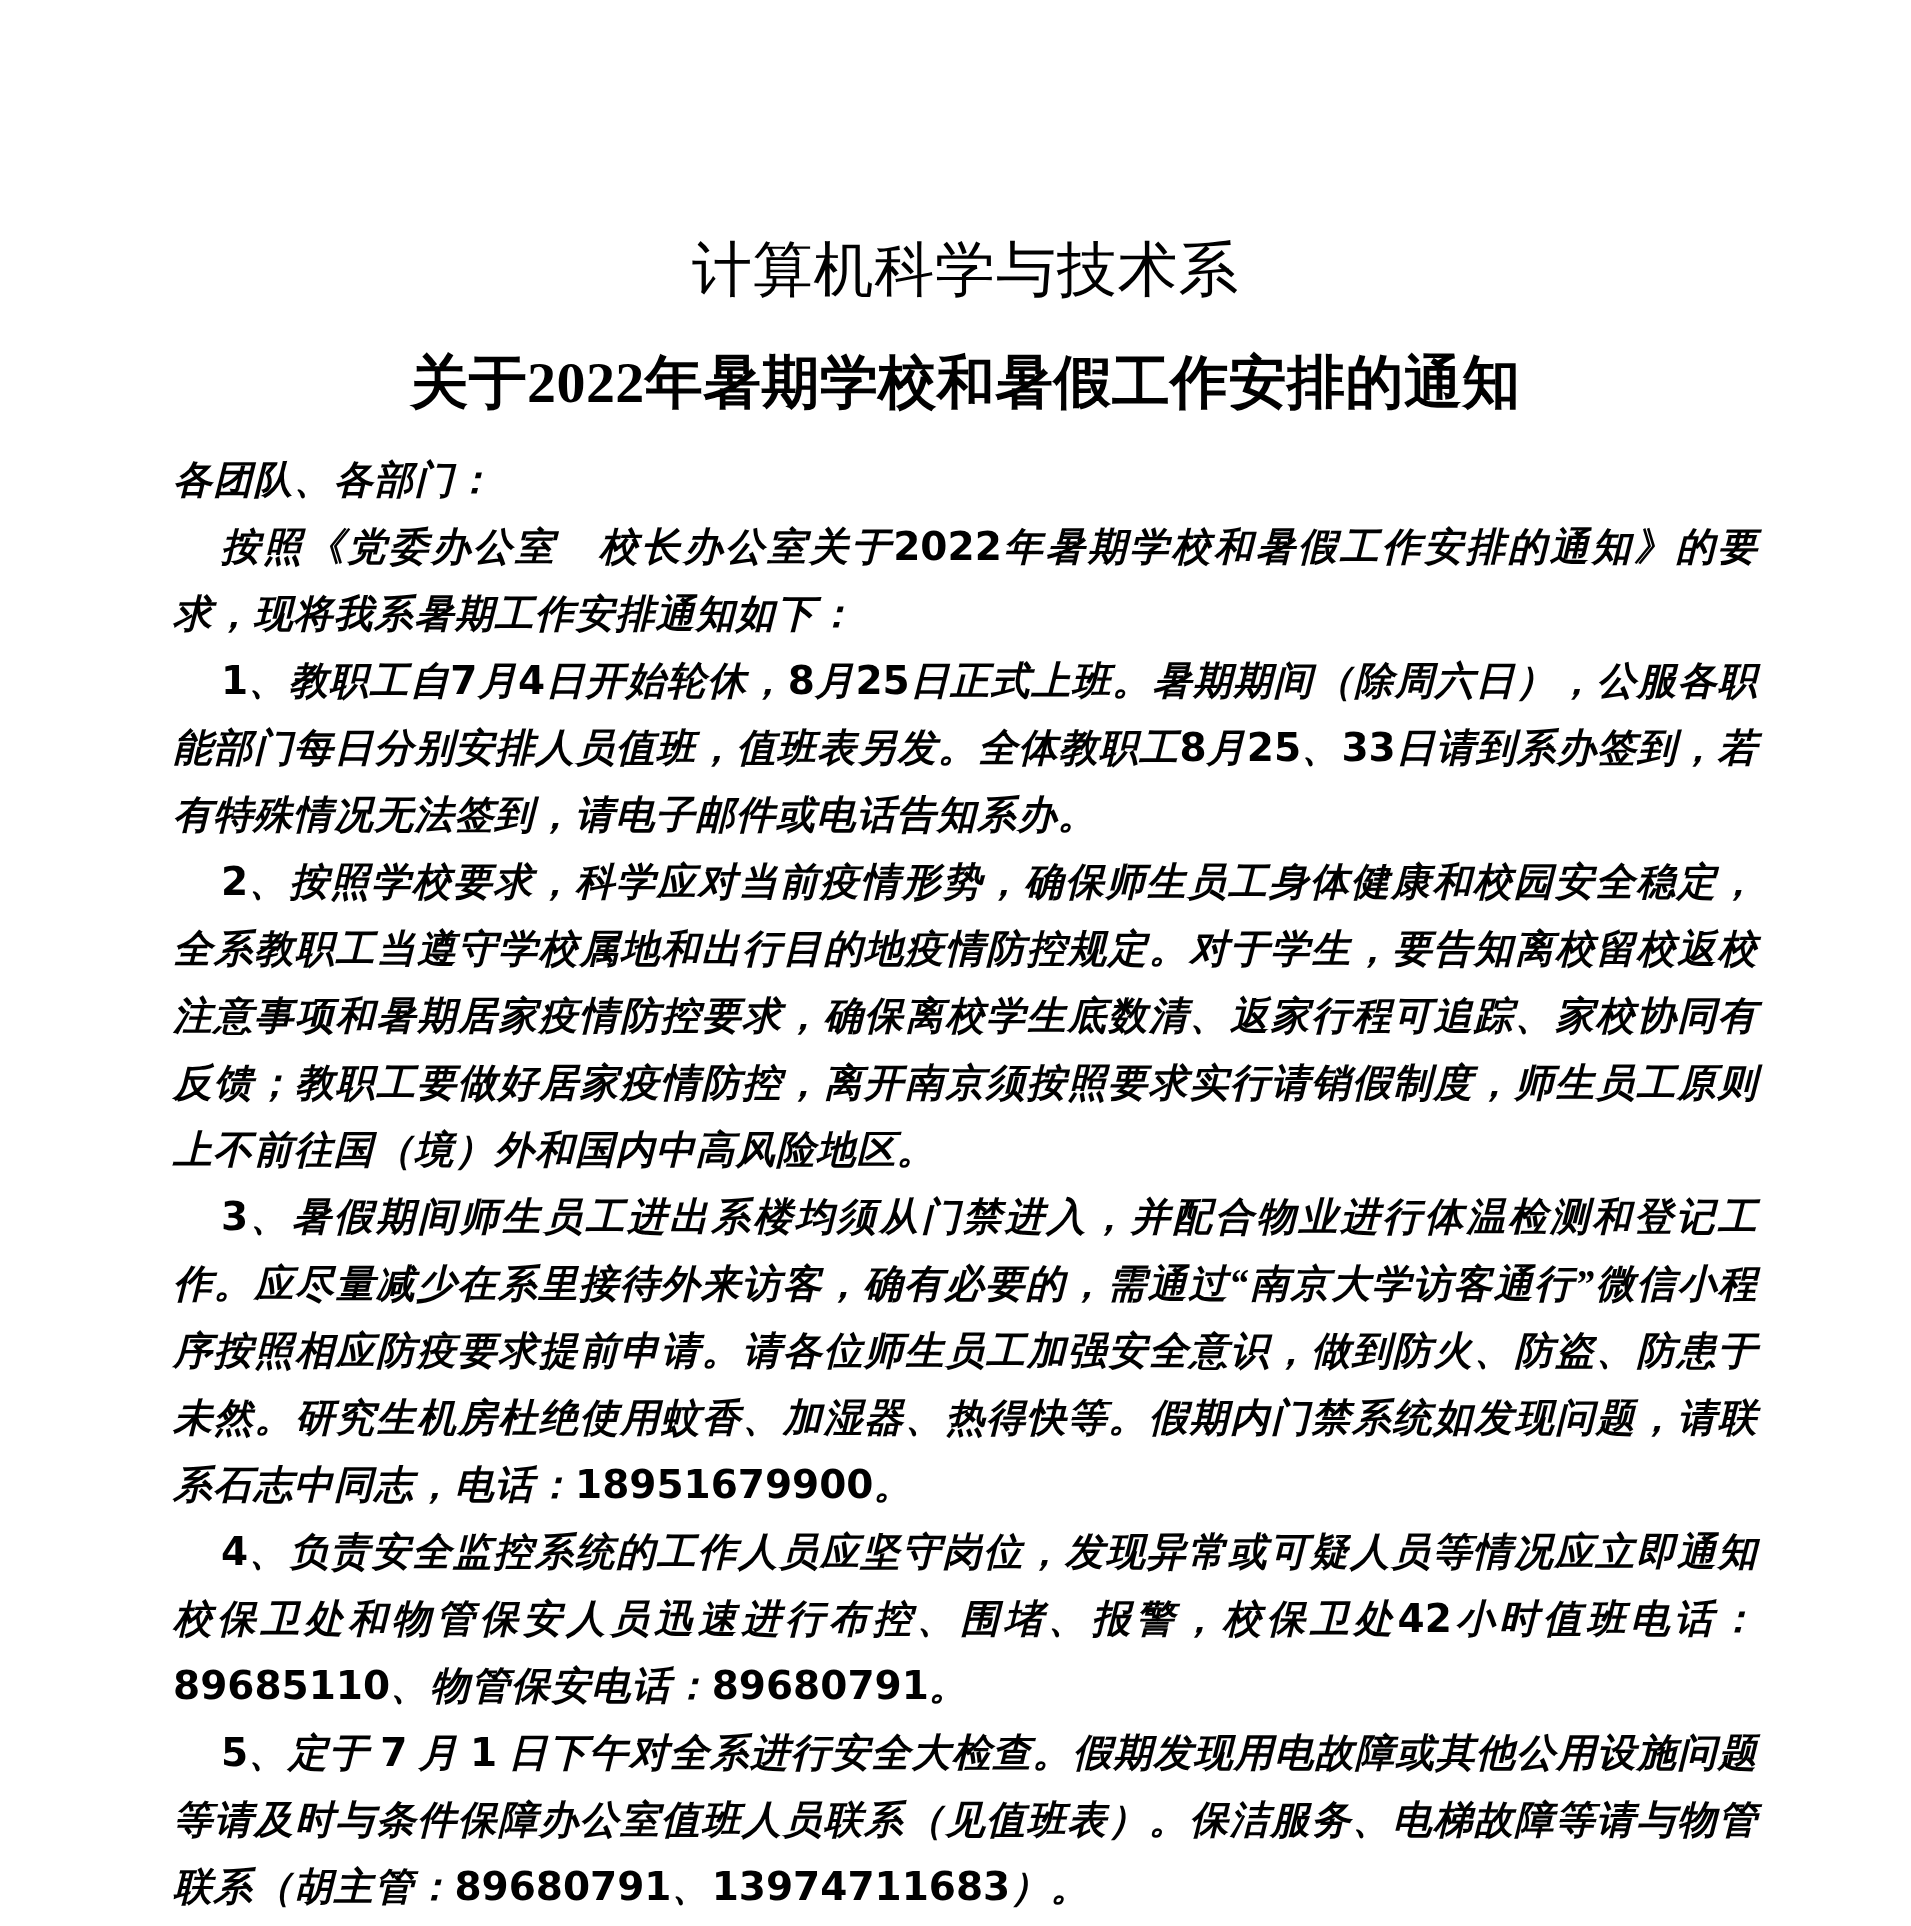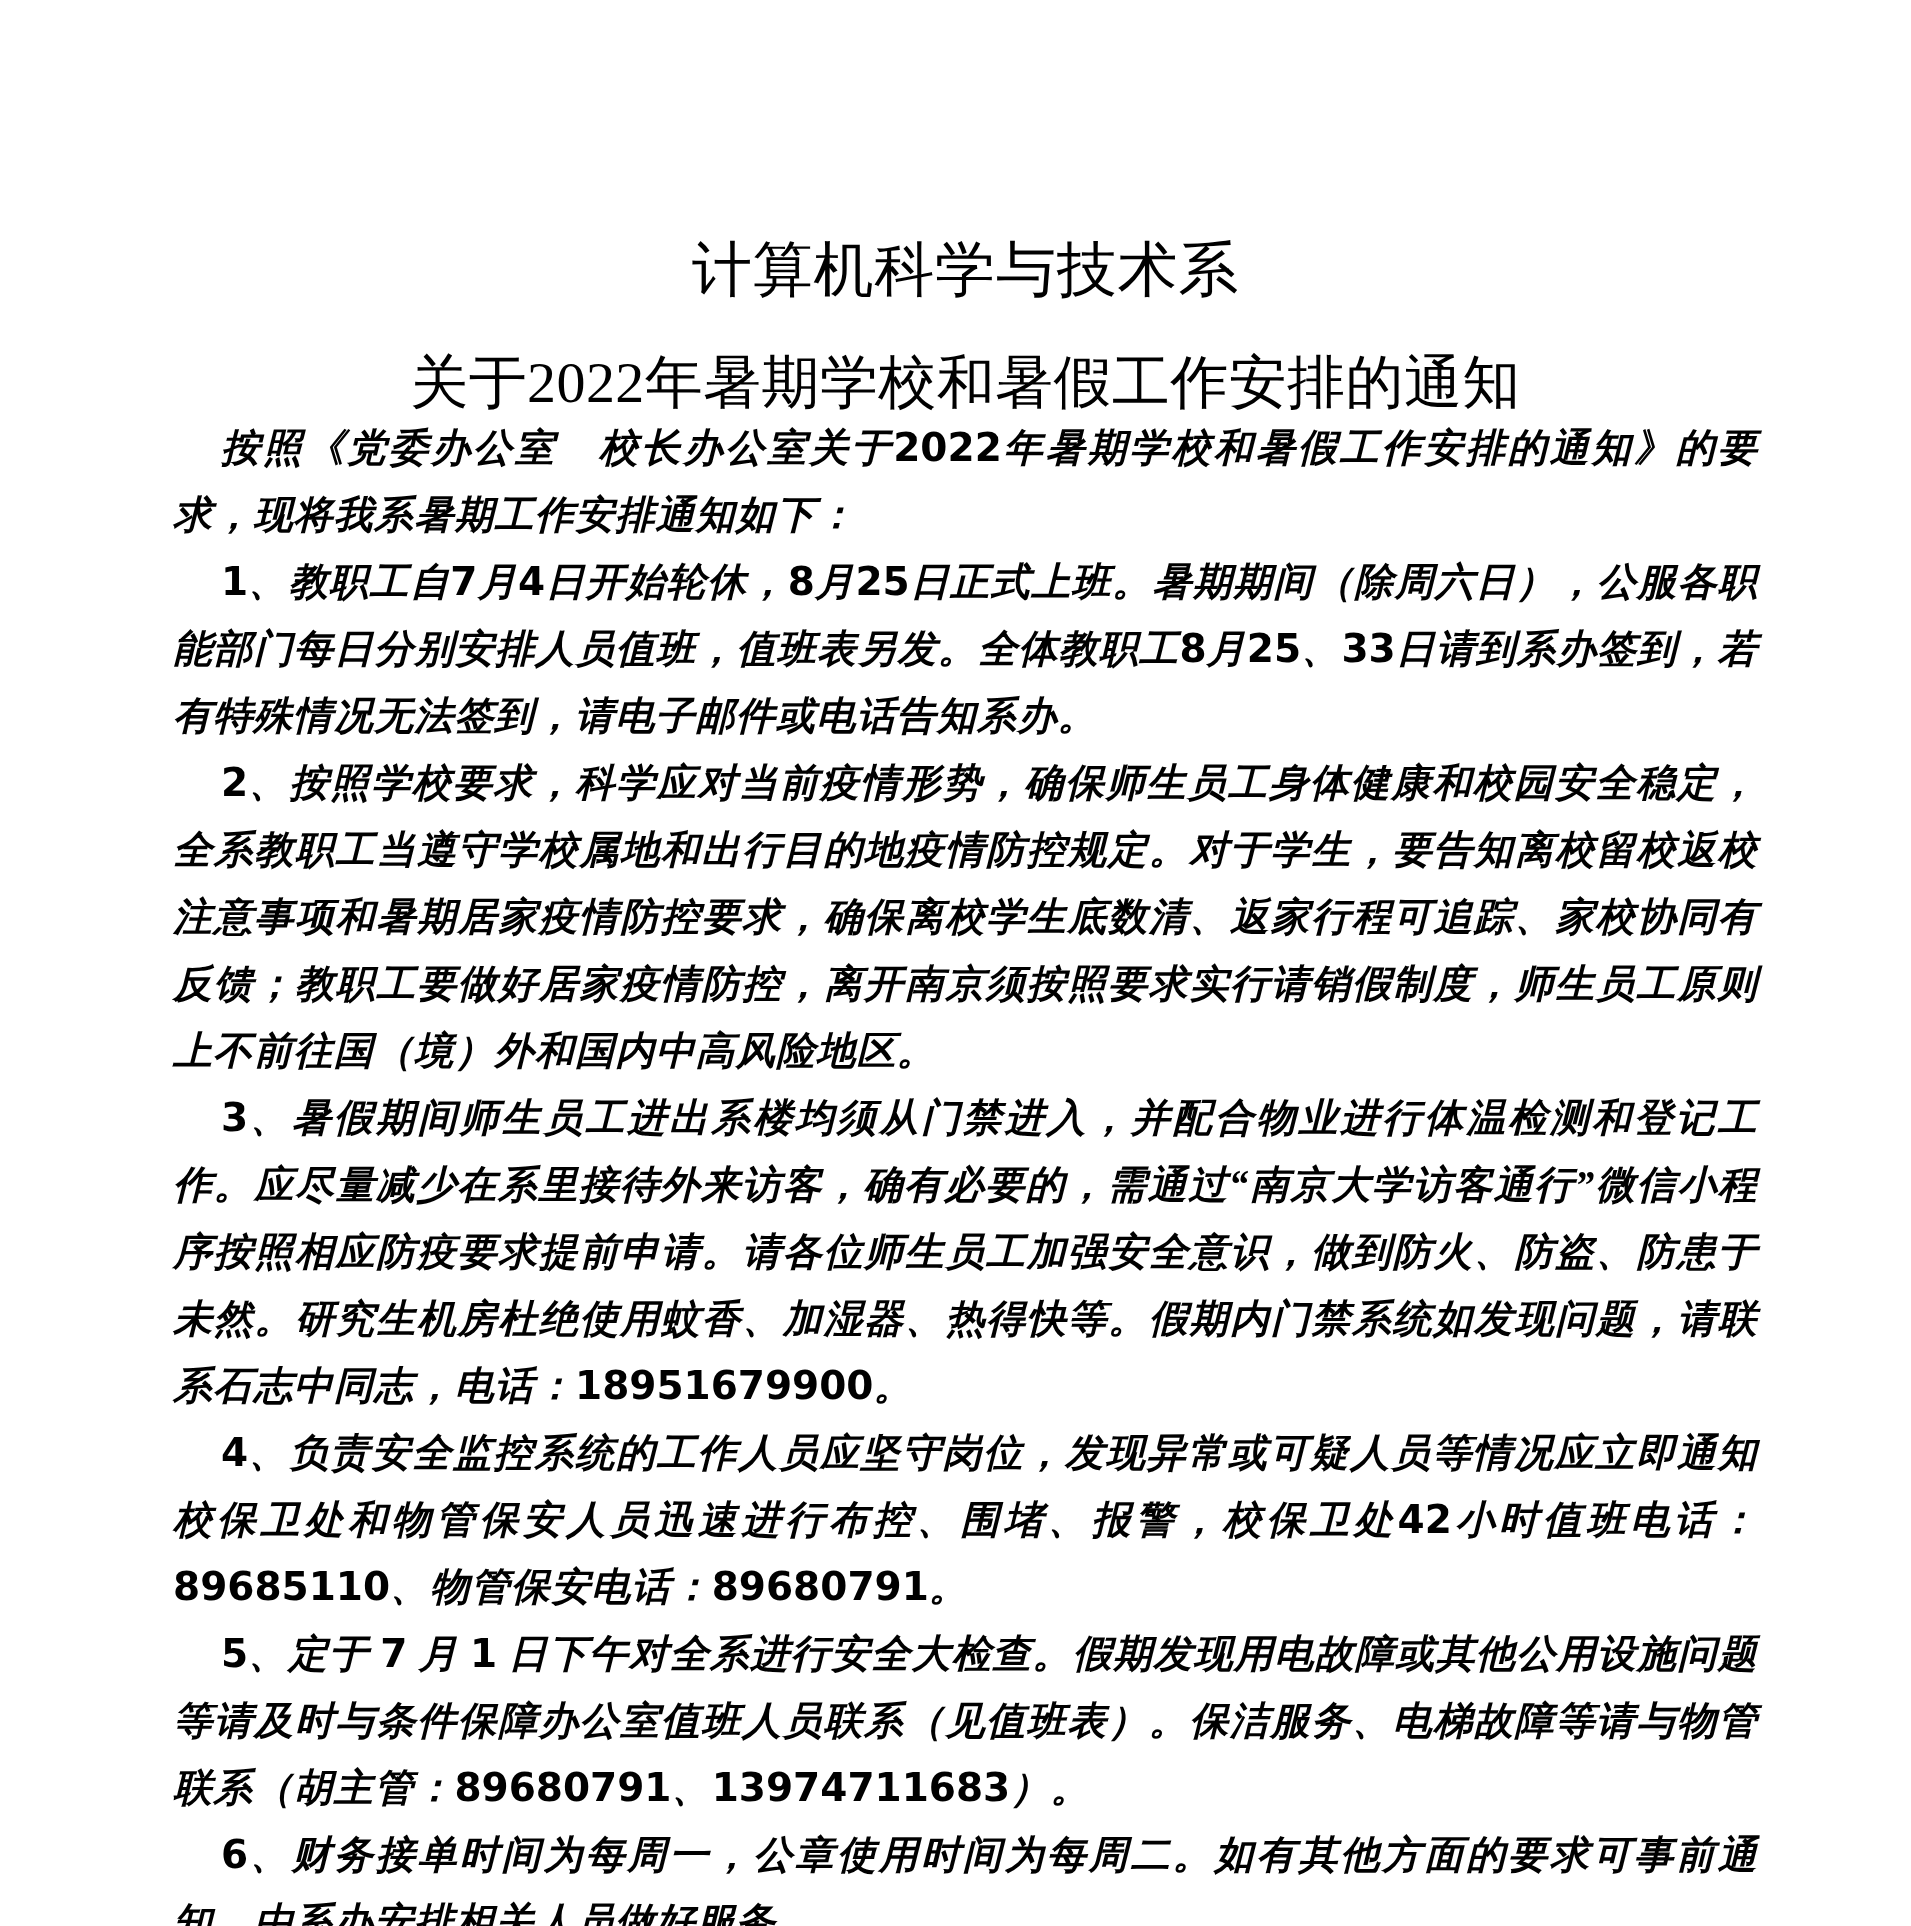--- a/index.html
+++ b/index.html
@@ -25,21 +25,21 @@
     line-height: 1.05;
     font-weight: 400;
     letter-spacing: 0.8px;
     font-style: normal;
   }
   .doc-subtitle {
     margin: 51px 0 0 0;
     text-align: center;
     font-size: 58px;
     line-height: 1.05;
-    font-weight: 400;
+    font-weight: 700;
     letter-spacing: 0.4px;
     font-style: normal;
   }
   .body-text {
     font-size: 39px;
     line-height: 67px;
     letter-spacing: 1.2px;
     text-align: justify;
     font-style: italic; 
   }
@@ -63,20 +63,21 @@
 <body>
 
 <div class="page">
 
   <h1 class="doc-title">计算机科学与技术系</h1>
 
   <h2 class="doc-subtitle">关于2022年暑期学校和暑假工作安排的通知</h2>
 
   <div class="body-text">
 
+    <p class="salutation">各团队、各部门：</p>
 
     <div id="paragraphs">
         <p class="body-para">按照《党委办公室　校长办公室关于<span class="num">2022</span>年暑期学校和暑假工作安排的通知》的要求，现将我系暑期工作安排通知如下：</p>
         <p class="body-para"><span class="num">1</span>、教职工自<span class="num">7</span>月<span class="num">4</span>日开始轮休，<span class="num">8</span>月<span class="num">25</span>日正式上班。暑期期间（除周六日），公服各职能部门每日分别安排人员值班，值班表另发。全体教职工<span class="num">8</span>月<span class="num">25</span>、<span class="num">33</span>日请到系办签到，若有特殊情况无法签到，请电子邮件或电话告知系办。</p>
         <p class="body-para"><span class="num">2</span>、按照学校要求，科学应对当前疫情形势，确保师生员工身体健康和校园安全稳定，全系教职工当遵守学校属地和出行目的地疫情防控规定。对于学生，要告知离校留校返校注意事项和暑期居家疫情防控要求，确保离校学生底数清、返家行程可追踪、家校协同有反馈；教职工要做好居家疫情防控，离开南京须按照要求实行请销假制度，师生员工原则上不前往国（境）外和国内中高风险地区。</p>
         <p class="body-para"><span class="num">3</span>、暑假期间师生员工进出系楼均须从门禁进入，并配合物业进行体温检测和登记工作。应尽量减少在系里接待外来访客，确有必要的，需通过“南京大学访客通行”微信小程序按照相应防疫要求提前申请。请各位师生员工加强安全意识，做到防火、防盗、防患于未然。研究生机房杜绝使用蚊香、加湿器、热得快等。假期内门禁系统如发现问题，请联系石志中同志，电话：<span class="num">18951679900</span>。</p>
         <p class="body-para"><span class="num">4</span>、负责安全监控系统的工作人员应坚守岗位，发现异常或可疑人员等情况应立即通知校保卫处和物管保安人员迅速进行布控、围堵、报警，校保卫处<span class="num">42</span>小时值班电话：<span class="num">89685110</span>、物管保安电话：<span class="num">89680791</span>。</p>
         <p class="body-para"><span class="num">5</span>、定于 <span class="num">7</span> 月 <span class="num">1</span> 日下午对全系进行安全大检查。假期发现用电故障或其他公用设施问题等请及时与条件保障办公室值班人员联系（见值班表）。保洁服务、电梯故障等请与物管联系（胡主管：<span class="num">89680791</span>、<span class="num">13974711683</span>）。</p>
         <p class="body-para"><span class="num">6</span>、财务接单时间为每周一，公章使用时间为每周二。如有其他方面的要求可事前通知，由系办安排相关人员做好服务。</p>
       </div>

